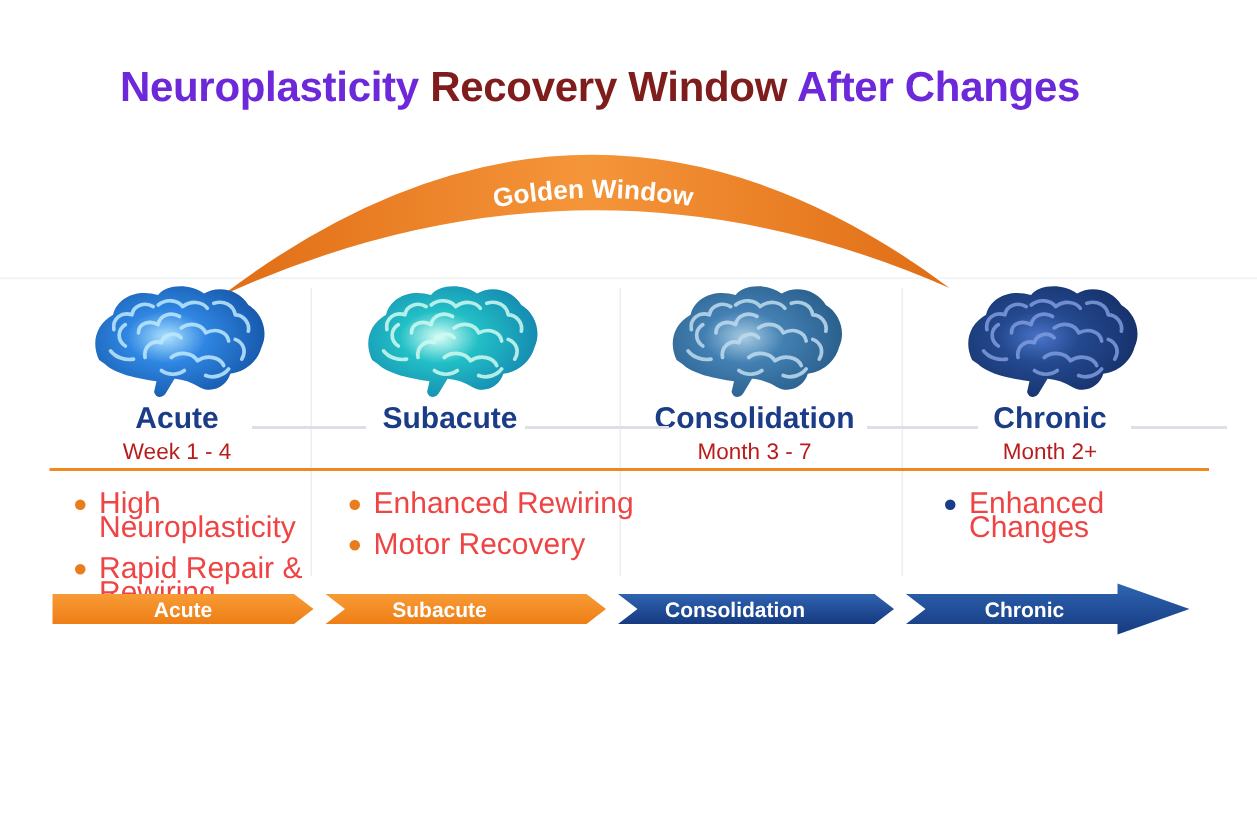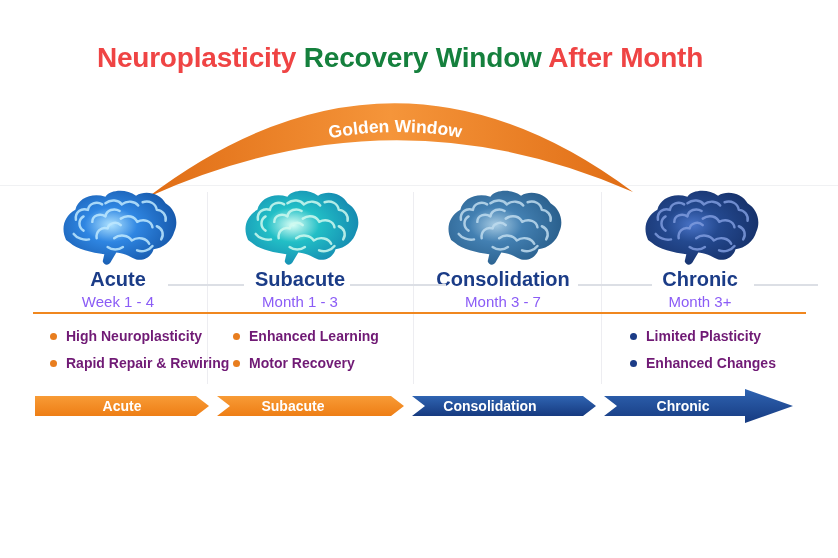--- a/index.html
+++ b/index.html
@@ -6,36 +6,36 @@
   .canvas{
     position:relative;width:838px;height:558px;background:#ffffff;
     overflow:hidden;font-family:"Liberation Sans",sans-serif;margin:0 auto;
   }
   
   .faint-hline{position:absolute;left:0;top:185px;width:838px;height:1px;background:#f0f1f3;}
   .faint-vline{position:absolute;top:192px;height:192px;width:1px;background:#ededf1;}
   
   .title{position:absolute;top:42px;left:0;width:800px;text-align:center;
          font-size:28px;font-weight:bold;letter-spacing:-0.2px;white-space:nowrap;}
-  .title .navy{color:#ef4444;}
-  .title .orange{color:#15803d;}
+  .title .navy{color:#6d28d9;}
+  .title .orange{color:#7f1d1d;}
   
   .stage-name{position:absolute;top:268px;width:200px;text-align:center;
               font-size:20px;font-weight:bold;color:#1B3C87;}
   .stage-period{position:absolute;top:293px;width:200px;text-align:center;
-                font-size:15px;font-weight:500;color:#8b5cf6;}
+                font-size:15px;font-weight:500;color:#b91c1c;}
   .gray-dash{position:absolute;top:284px;height:2px;background:#dcdfe5;}
   .orange-rule{position:absolute;top:312px;left:33px;width:773px;height:2px;background:#F0871F;}
   
   .bullets{position:absolute;top:328px;width:190px;}
   .bullet{display:flex;align-items:flex-start;margin-bottom:11px;}
   .dot{flex:0 0 auto;width:7px;height:7px;border-radius:50%;margin:5px 9px 0 0;}
   .dot.orange{background:#E87D1E;}
   .dot.navy{background:#1B3C87;}
-  .bullet-text{font-size:14px;font-weight:700;color:#701a75;line-height:16px;}
+  .bullet-text{font-size:20px;font-weight:400;color:#ef4444;line-height:16px;}
   
   .brain{position:absolute;top:188px;width:126px;height:82px;}
   
   .layer{position:absolute;left:0;top:0;}
   
   .tl-label{position:absolute;top:396px;height:20px;line-height:20px;width:180px;
             text-align:center;font-size:14px;font-weight:bold;color:#ffffff;}
   .defs-holder{position:absolute;width:0;height:0;overflow:hidden;}
 </style>
 </head>
@@ -112,21 +112,21 @@
   </svg>
 
   <div class="faint-hline"></div>
   <div class="faint-vline" style="left:207px"></div>
   <div class="faint-vline" style="left:413px"></div>
   <div class="faint-vline" style="left:601px"></div>
 
   <div class="title">
     <span class="navy">Neuroplasticity</span>
     <span class="orange">Recovery Window</span>
-    <span class="navy">After Month</span>
+    <span class="navy">After Changes</span>
   </div>
 
   <svg class="layer" width="838" height="558" viewBox="0 0 838 558">
     <path d="M 148 197 Q 392 12 633 192 Q 392 86 148 197 Z" fill="url(#arcGrad)"></path>
     <path id="gwTextPath" d="M 185 196 Q 392 70 607 192" fill="none"></path>
     <text font-size="17.5" font-weight="bold" fill="#FFFFFF" font-family="Liberation Sans, sans-serif">
       <textPath href="#gwTextPath" startOffset="50%" text-anchor="middle">Golden Window</textPath>
     </text>
   </svg>
 
@@ -146,23 +146,22 @@
     <use href="#brain-body" fill="url(#bg3)"></use>
     <use href="#brain-lines" stroke="#7E9BDE"></use>
   </svg>
 
   <div class="stage-name" style="left:18px">Acute</div>
   <div class="stage-name" style="left:200px">Subacute</div>
   <div class="stage-name" style="left:403px">Consolidation</div>
   <div class="stage-name" style="left:600px">Chronic</div>
 
   <div class="stage-period" style="left:18px">Week 1 - 4</div>
-  <div class="stage-period" style="left:200px">Month 1 - 3</div>
   <div class="stage-period" style="left:403px">Month 3 - 7</div>
-  <div class="stage-period" style="left:600px">Month 3+</div>
+  <div class="stage-period" style="left:600px">Month 2+</div>
 
   <div class="gray-dash" style="left:168px;width:76px"></div>
   <div class="gray-dash" style="left:350px;width:96px"></div>
   <div class="gray-dash" style="left:578px;width:74px"></div>
   <div class="gray-dash" style="left:754px;width:64px"></div>
 
   <div class="orange-rule"></div>
 
   <div class="bullets" style="left:50px">
     <div class="bullet">
@@ -170,34 +169,30 @@
       <span class="bullet-text">High Neuroplasticity</span>
     </div>
     <div class="bullet">
       <span class="dot orange"></span>
       <span class="bullet-text">Rapid Repair &amp; Rewiring</span>
     </div>
   </div>
   <div class="bullets" style="left:233px">
     <div class="bullet">
       <span class="dot orange"></span>
-      <span class="bullet-text">Enhanced Learning</span>
+      <span class="bullet-text">Enhanced Rewiring</span>
     </div>
     <div class="bullet">
       <span class="dot orange"></span>
       <span class="bullet-text">Motor Recovery</span>
     </div>
   </div>
   <div class="bullets" style="left:435px">
   </div>
   <div class="bullets" style="left:630px">
-    <div class="bullet">
-      <span class="dot navy"></span>
-      <span class="bullet-text">Limited Plasticity</span>
-    </div>
     <div class="bullet">
       <span class="dot navy"></span>
       <span class="bullet-text">Enhanced Changes</span>
     </div>
   </div>
 
   <svg class="layer" style="top:385px" width="838" height="46" viewBox="0 0 838 46">
     <path d="M 35 11 L 196 11 L 209 21 L 196 31 L 35 31 Z" fill="url(#orGrad)"></path>
     <path d="M 217 11 L 391 11 L 404 21 L 391 31 L 217 31 L 230 21 Z" fill="url(#orGrad)"></path>
     <path d="M 412 11 L 583 11 L 596 21 L 583 31 L 412 31 L 425 21 Z" fill="url(#nvGrad)"></path>

